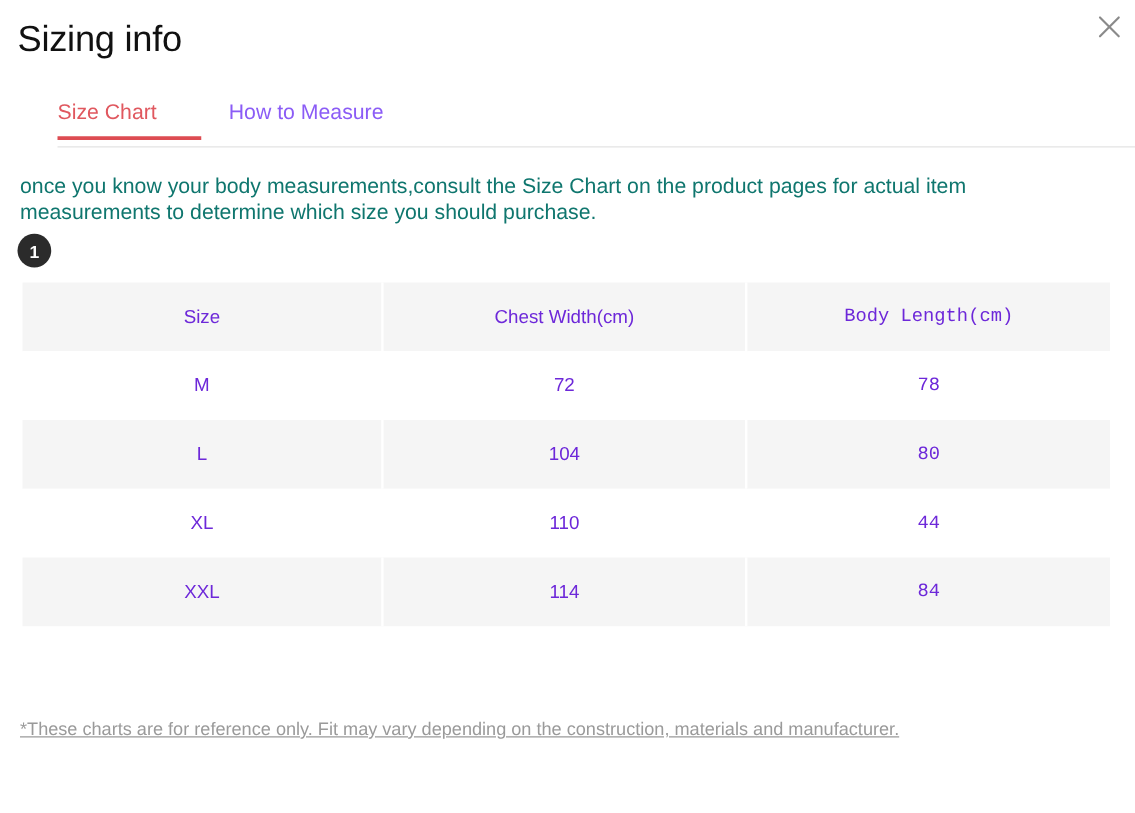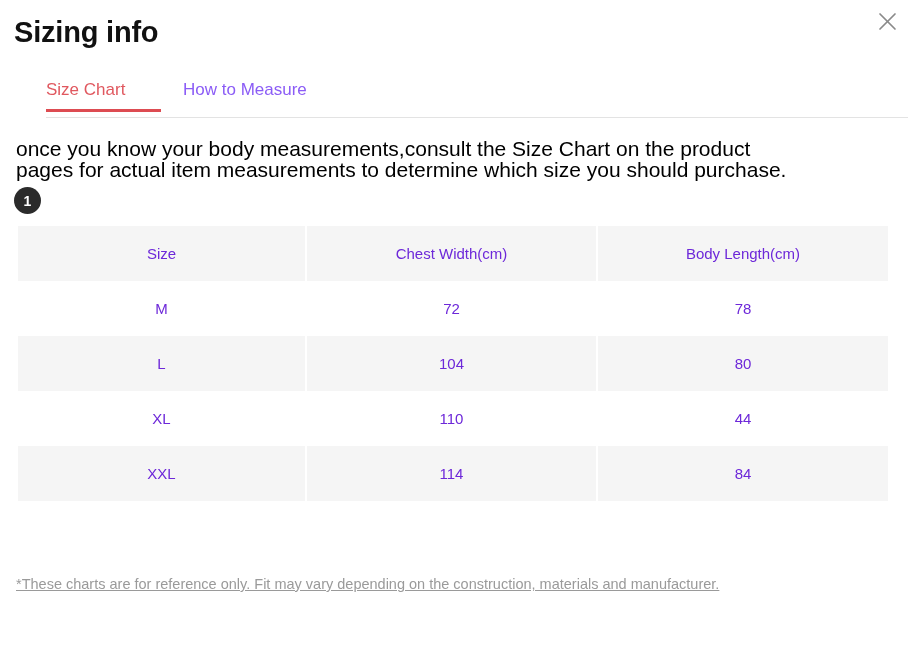--- a/index.html
+++ b/index.html
@@ -33,21 +33,21 @@
     border: none;
   }
   .close-btn svg { display: block; }
 
   
   .title {
     position: absolute;
     left: 14px;
     top: 12px;
     font-size: 29px;
-    font-weight: bold;
+    font-weight: normal;
     color: #111111;
     letter-spacing: -0.2px;
     line-height: 40px;
     white-space: nowrap;
   }
 
   
   .tabs {
     position: absolute;
     left: 18px;
@@ -95,23 +95,23 @@
     height: 1px;
     background: #e3e3e3;
   }
 
   
   .description {
     position: absolute;
     left: 16px;
     top: 138px;
     width: 790px;
-    font-size: 21px;
+    font-size: 17px;
     line-height: 21px;
-    color: #000000;
+    color: #0f766e;
   }
 
   
   .step-badge {
     position: absolute;
     left: 14px;
     top: 187px;
     width: 27px;
     height: 27px;
     border-radius: 50%;
@@ -143,21 +143,21 @@
     font-weight: normal;
     font-size: 15px;
     color: #6d28d9;
     border-right: 2px solid #ffffff;
     padding: 0;
   }
   .size-table th:last-child,
   .size-table td:last-child { border-right: none; }
   .size-table .col-size    { width: 289px; }
   .size-table .col-chest   { width: 291px; }
-  .size-table .col-length  { width: 290px; }
+  .size-table .col-length  { width: 290px; font-family: Liberation Mono, monospace; }
   .size-table thead tr th { background: #f5f5f5; }
   .size-table tbody tr.shaded td { background: #f5f5f5; }
   .size-table tbody tr.plain td  { background: #ffffff; }
 
   
   .footnote {
     position: absolute;
     left: 16px;
     top: 574px;
     width: 870px;

